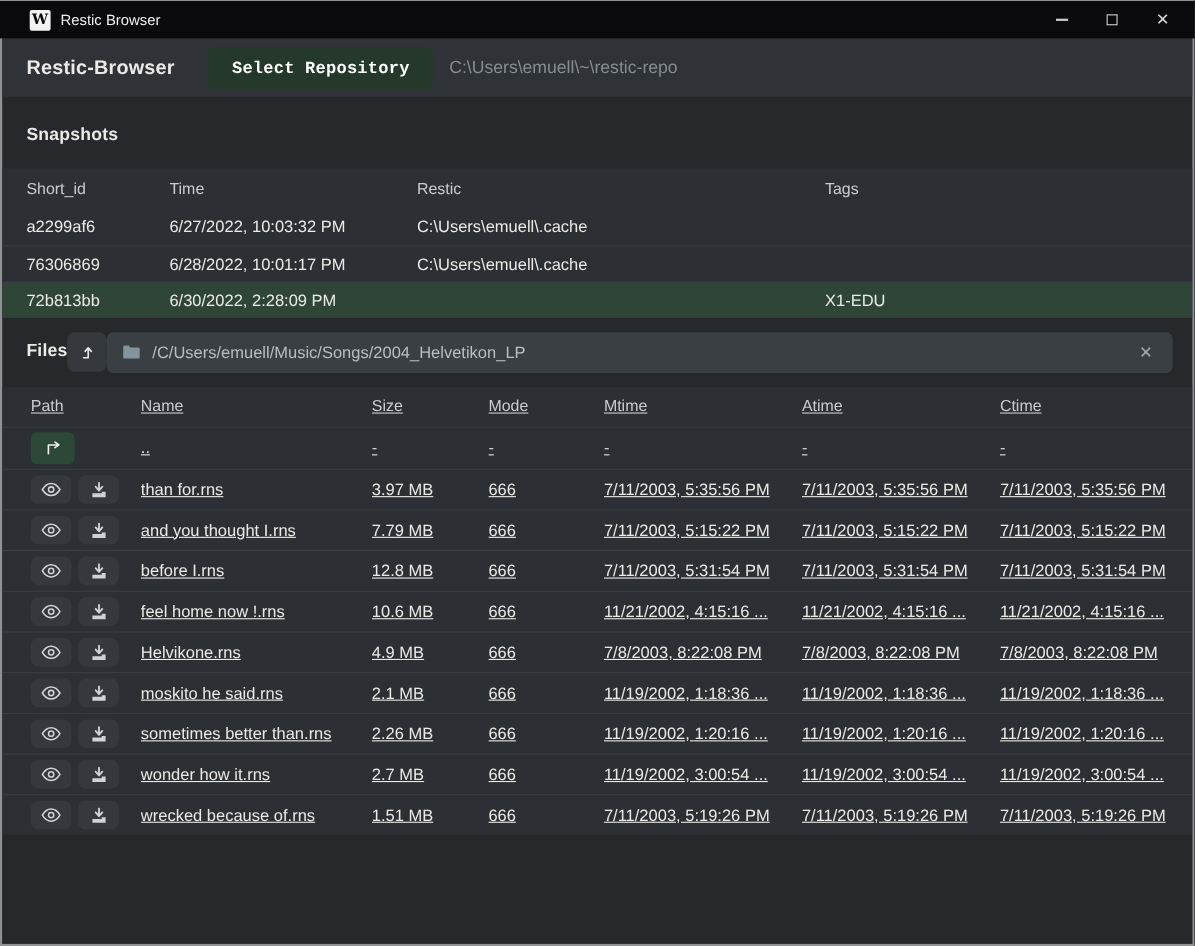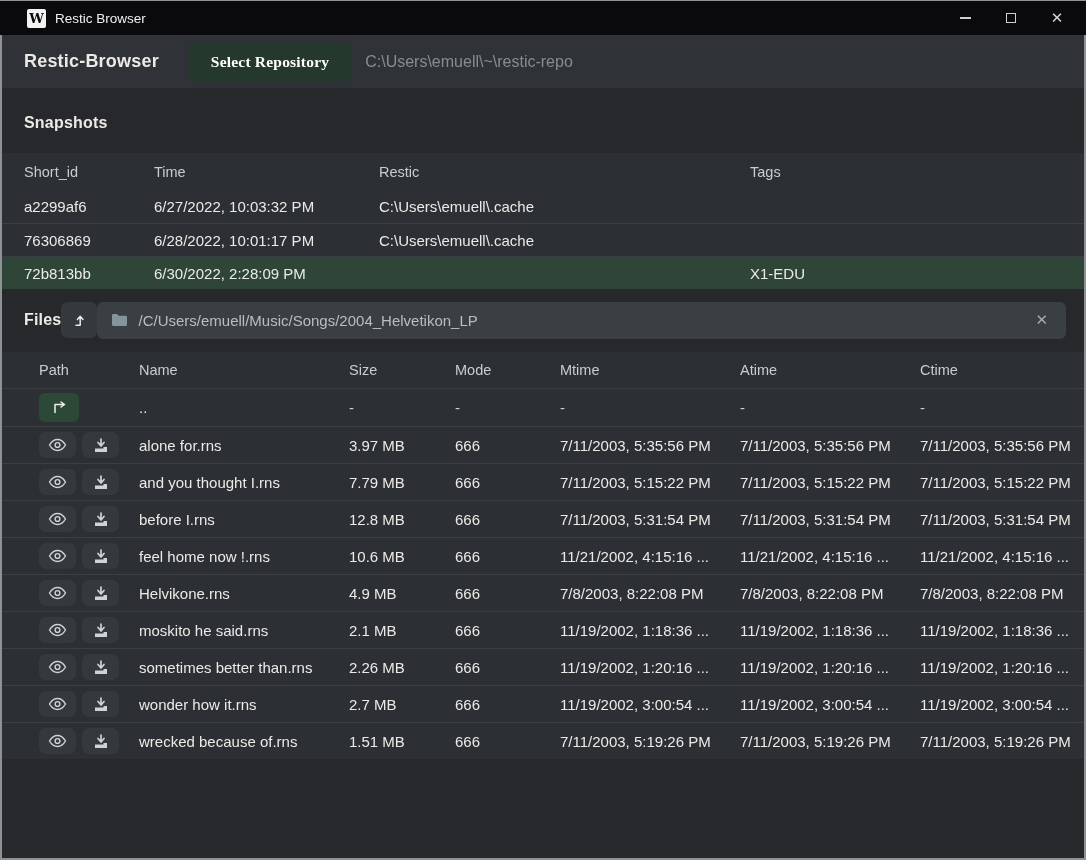--- a/index.html
+++ b/index.html
@@ -54,21 +54,21 @@
     display:flex;flex-direction:column;overflow:hidden;
   }
   
   .header-band{
     height:53px;background:var(--band-bg);display:flex;align-items:center;
     padding-left:22px;flex:0 0 auto;
   }
   .app-title{font-size:18px;font-weight:700;letter-spacing:.2px;}
   .select-repo-btn{
     margin-left:30px;background:var(--btn-green);color:#fff;border:none;
-    font-family:Liberation Serif, serif;font-size:15.5px;font-weight:700;letter-spacing:.2px;
+    font-family:Liberation Mono, monospace;font-size:15.5px;font-weight:700;letter-spacing:.2px;
     padding:10px 22px;border-radius:6px;cursor:pointer;
   }
   .repo-path{margin-left:14px;color:var(--text-muted);font-size:16px;}
   
   .section-title{font-size:16px;font-weight:700;letter-spacing:.2px;}
   .snapshots-title{margin:26px 0 21px 22px;}
   
   .snap-grid{display:grid;grid-template-columns:94px 189px 335px 331px 1fr;align-items:center;padding-left:22px;gap:36px;}
   .snap-header{height:37px;background:var(--strip-bg);color:var(--text-dim);font-size:14.5px;}
   .snap-row{height:33px;background:var(--strip-bg);}
@@ -82,21 +82,21 @@
     width:36px;height:36px;border-radius:7px;background:var(--icon-btn-bg);border:none;cursor:pointer;
     display:flex;align-items:center;justify-content:center;flex:0 0 auto;
   }
   .path-bar{
     flex:1 1 auto;height:37px;margin-left:0;background:var(--pathbar-bg);border-radius:6px;
     display:flex;align-items:center;padding:0 14px;gap:10px;
   }
   .path-bar-text{color:var(--pathbar-text);font-size:15px;white-space:nowrap;overflow:hidden;flex:1 1 auto;}
   .clear-btn{background:none;border:none;color:#a6abae;font-size:15px;cursor:pointer;padding:2px 4px;font-family:inherit;}
   
-  .files-grid{display:grid;grid-template-columns:100px 210px 106px 105px 180px 180px 1fr;align-items:center;padding-left:37px;}
+  .files-grid{display:grid;grid-template-columns:100px 210px 106px 105px 180px 180px 1fr;align-items:center;padding-left:26px;text-decoration:underline;}
   .files-header{height:37px;background:var(--strip-bg);color:var(--text-dim);font-size:14.5px;border-bottom:1px solid var(--sep);}
   .file-row{height:37px;background:var(--strip-bg);}
   .file-row + .file-row{border-top:1px solid var(--sep);}
   .file-cell{white-space:nowrap;overflow:hidden;padding-right:10px;}
   .cell-muted{color:#cfd2d4;}
   .row-actions{display:flex;gap:6px;align-items:center;}
   .icon-btn{
     width:37px;height:26px;border-radius:7px;background:var(--icon-btn-bg);border:none;cursor:pointer;
     display:flex;align-items:center;justify-content:center;
   }
@@ -219,21 +219,21 @@
               <circle cx="9.5" cy="7" r="2.4" fill="none" stroke="#cfd3d5" stroke-width="1.4"></circle>
             </svg>
         </button>
         <button class="icon-btn">
           <svg width="16" height="15" viewBox="0 0 16 15">
               <path d="M8 1 V7 M5 4.5 L8 8 L11 4.5" fill="none" stroke="#cfd3d5" stroke-width="1.7" stroke-linecap="round" stroke-linejoin="round"></path>
               <path d="M2 10.5 H14 V14 H2 Z M10.5 9 H14 V11 H10.5 Z" fill="#cfd3d5"></path>
             </svg>
         </button>
       </div>
-      <div class="file-cell">alone for.rns</div>
+      <div class="file-cell">than for.rns</div>
       <div class="file-cell">3.97 MB</div>
       <div class="file-cell">666</div>
       <div class="file-cell">7/11/2003, 5:35:56 PM</div>
       <div class="file-cell">7/11/2003, 5:35:56 PM</div>
       <div class="file-cell">7/11/2003, 5:35:56 PM</div>
     </div>
 
     <div class="files-grid file-row">
       <div class="row-actions">
         <button class="icon-btn">

